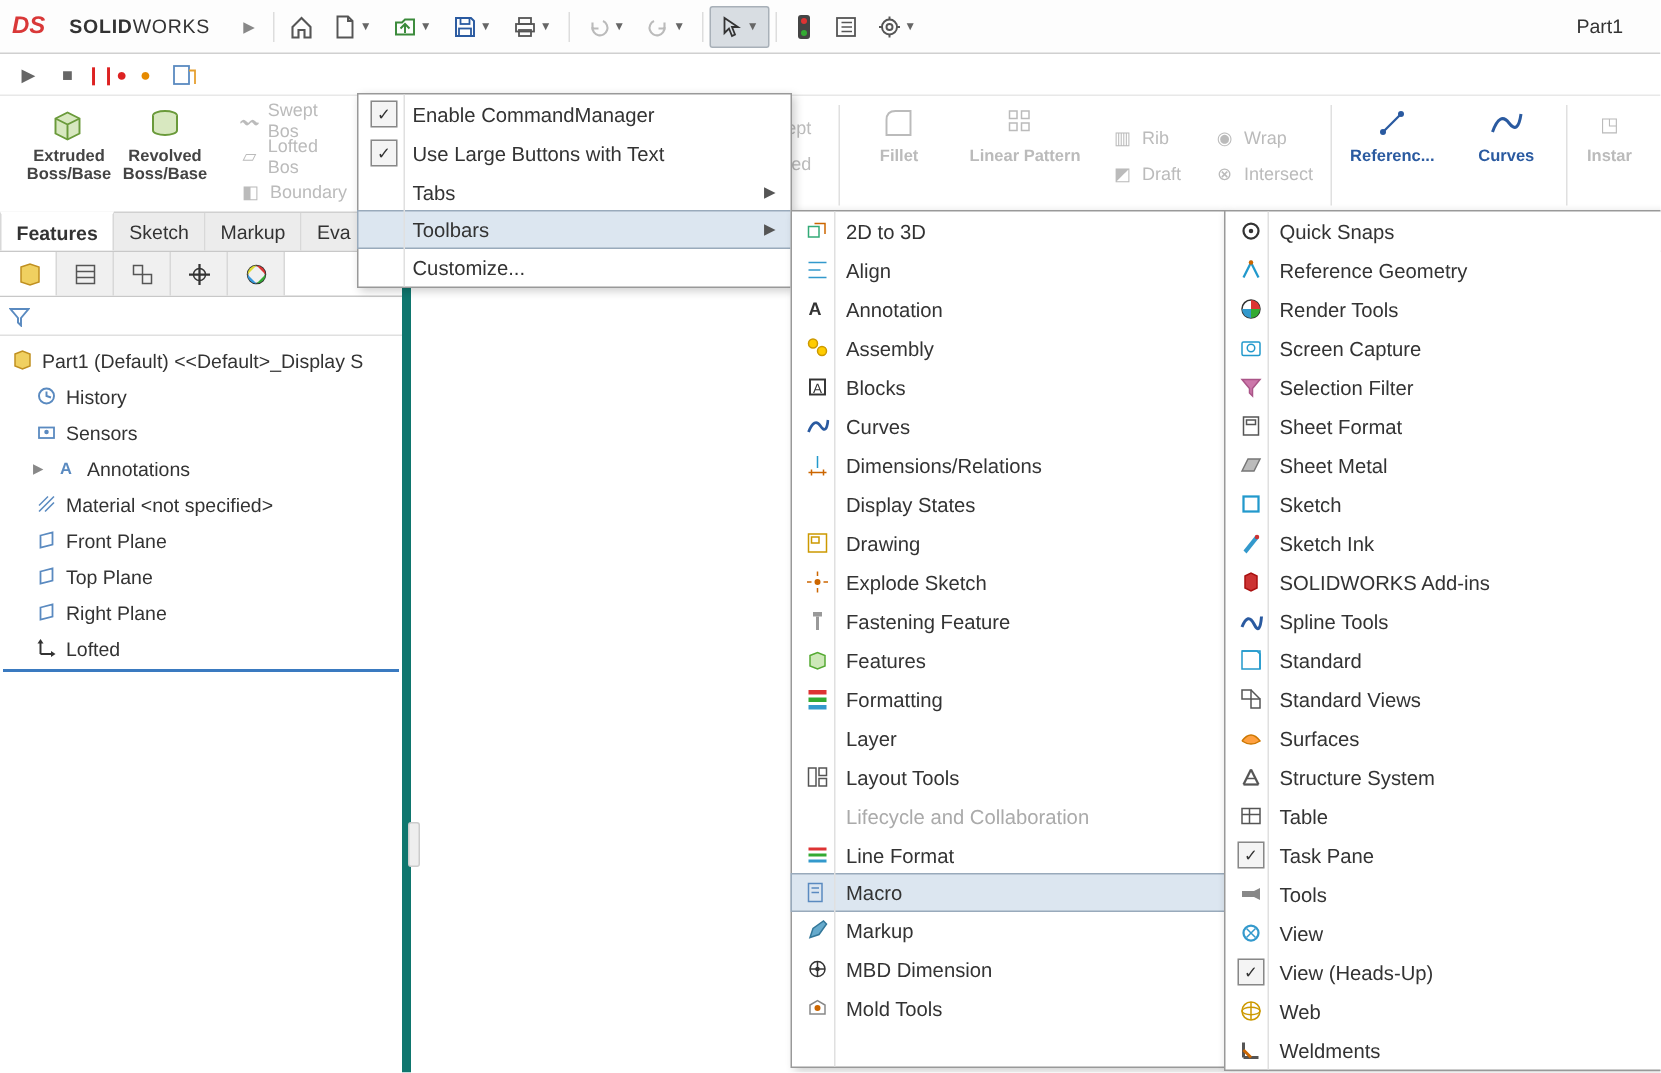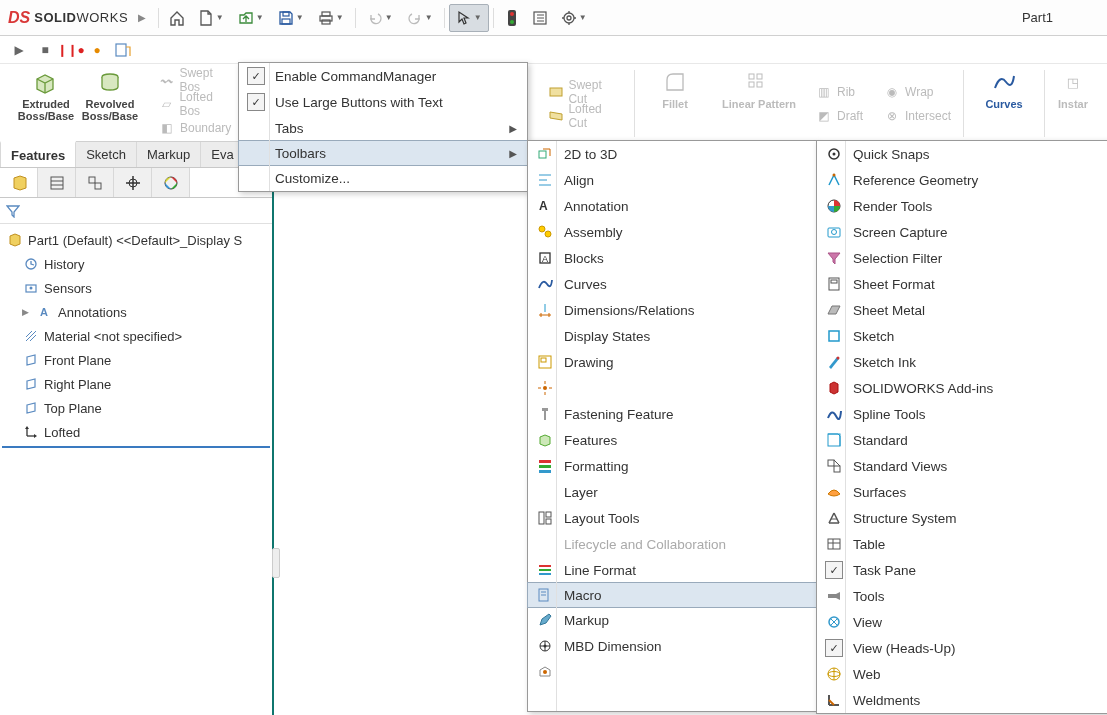--- a/index.html
+++ b/index.html
@@ -1,31 +1,31 @@
 <!DOCTYPE html>
 <html><head>
 <meta charset="utf-8">
 <style>
 * { box-sizing: border-box; margin: 0; padding: 0; font-family: "Segoe UI", Arial, sans-serif; }
 body { background: #fff; width: 1107px; height: 715px; overflow: hidden; position: relative; font-size: 13px; color: #333; }
 
 .titlebar { height: 36px; display: flex; align-items: center; padding: 0 8px; border-bottom: 1px solid #d0d0d0; background: #fdfdfd; }
-.logo { display: flex; align-items: center; gap: 4px; margin-right: 8px; }
+.logo { display: flex; align-items: center; gap: 16px; margin-right: 8px; }
 .logo-ds { color: #d93838; font-weight: bold; font-style: italic; font-size: 16px; }
 .logo-text { font-size: 13px; letter-spacing: 0.5px; }
 .logo-text b { font-weight: bold; }
 .logo-arrow { color: #888; font-size: 10px; margin-left: 6px; }
 
 .tb-sep { width: 1px; height: 20px; background: #ddd; margin: 0 4px; }
 .tb-btn { width: 28px; height: 28px; display: flex; align-items: center; justify-content: center; border-radius: 2px; color: #555; }
 .tb-btn.wide { width: 40px; }
 .tb-btn .caret { font-size: 8px; margin-left: 2px; color: #666; }
 .tb-btn.selected { background: #d8dde2; border: 1px solid #a8b0b8; }
 
-.doc-title { margin-left: auto; margin-right: 46px; font-size: 13px; color: #333; }
+.doc-title { margin-left: auto; margin-right: 17px; font-size: 13px; color: #333; }
 
 .macrobar { height: 28px; display: flex; align-items: center; padding: 0 8px; gap: 4px; border-bottom: 1px solid #e8e8e8; }
 .macrobar .mb { width: 22px; height: 20px; display: flex; align-items: center; justify-content: center; color: #666; font-size: 12px; }
 .mb.red { color: #d22; }
 .mb.orange { color: #e68a00; }
 
 .ribbon { height: 78px; display: flex; align-items: stretch; padding: 2px 8px 0 8px; border-bottom: 1px solid #d0d0d0; background: #fff; }
 .rib-group { display: flex; flex-direction: column; align-items: center; padding: 2px 6px; position: relative; }
 .rib-group.small { align-items: flex-start; justify-content: center; gap: 2px; }
 .rib-big { display: flex; flex-direction: column; align-items: center; gap: 2px; width: 64px; color: #444; }
@@ -35,21 +35,21 @@
 .rib-small .ic { width: 18px; height: 18px; display: flex; align-items: center; justify-content: center; }
 .rib-sep { width: 1px; background: #e0e0e0; margin: 4px 2px; }
 .grey { color: #bbb !important; }
 
 .tabs { height: 26px; display: flex; align-items: stretch; border-bottom: 1px solid #c8c8c8; background: #f3f3f3; }
 .tab { padding: 0 10px; display: flex; align-items: center; font-size: 13px; border-right: 1px solid #d8d8d8; background: #ececec; color: #333; }
 .tab.active { background: #fff; font-weight: bold; border-top: 2px solid #fff; margin-top: -1px; }
 .tab.first { border-left: 1px solid #d8d8d8; }
 
 .workspace { display: flex; height: calc(715px - 36px - 28px - 78px - 26px); }
-.sidebar { width: 274px; border-right: 2px solid #0f766e; display: flex; flex-direction: column; }
+.sidebar { width: 274px; border-right: 6px solid #0f766e; display: flex; flex-direction: column; }
 .side-tabs { height: 30px; display: flex; border-bottom: 1px solid #c8c8c8; }
 .side-tab { width: 38px; display: flex; align-items: center; justify-content: center; border-right: 1px solid #d8d8d8; background: #f0f0f0; }
 .side-tab.active { background: #fff; }
 .filter-row { height: 26px; border-bottom: 1px solid #e0e0e0; display: flex; align-items: center; padding: 0 6px; color: #5a8ac0; }
 
 .tree { padding: 4px 2px; font-size: 13px; }
 .tree-row { display: flex; align-items: center; height: 24px; gap: 4px; padding-left: 4px; }
 .tree-row.l1 { padding-left: 20px; }
 .tree-row .exp { width: 10px; color: #888; font-size: 9px; }
 .tree-row .tic { width: 18px; height: 18px; display: flex; align-items: center; justify-content: center; }
@@ -287,20 +287,32 @@
     <div class="rib-small">
         <div class="ic">⊗</div>
         <span>Intersect</span>
       </div>
   </div>
   <div class="rib-sep"></div>
   <div class="rib-group">
     <div class="rib-big" style="color:#2a5aa0">
         <div class="ic">
           <svg width="24" height="24">
+            <circle cx="6" cy="18" r="2" fill="#2a5aa0"></circle>
+            <circle cx="18" cy="6" r="2" fill="#2a5aa0"></circle>
+            <line x1="6" y1="18" x2="18" y2="6" stroke="#2a5aa0" stroke-width="1.5"></line>
+          </svg>
+        </div>
+        <span>Referenc...</span>
+      </div>
+  </div>
+  <div class="rib-group">
+    <div class="rib-big" style="color:#2a5aa0">
+        <div class="ic">
+          <svg width="24" height="24">
             <path d="M3 18 Q8 4 14 12 T22 6" fill="none" stroke="#2a5aa0" stroke-width="2"></path>
           </svg>
         </div>
         <span>Curves</span>
       </div>
   </div>
   <div class="rib-sep"></div>
   <div class="rib-group">
     <div class="rib-big grey" style="width:40px">
         <div class="ic">◳</div>
@@ -412,29 +424,29 @@
             </svg>
           </span>
           <span>Front Plane</span>
         </div>
       <div class="tree-row l1">
           <span class="tic">
             <svg width="14" height="14">
               <path d="M3 4 L11 2 L11 10 L3 12 Z" fill="none" stroke="#5a8ac0" stroke-width="1.2"></path>
             </svg>
           </span>
-          <span>Right Plane</span>
+          <span>Top Plane</span>
         </div>
       <div class="tree-row l1">
           <span class="tic">
             <svg width="14" height="14">
               <path d="M3 4 L11 2 L11 10 L3 12 Z" fill="none" stroke="#5a8ac0" stroke-width="1.2"></path>
             </svg>
           </span>
-          <span>Top Plane</span>
+          <span>Right Plane</span>
         </div>
       <div class="tree-row l1">
           <span class="tic">
             <svg width="14" height="14">
               <line x1="3" y1="11" x2="3" y2="3" stroke="#333" stroke-width="1.3"></line>
               <line x1="3" y1="11" x2="11" y2="11" stroke="#333" stroke-width="1.3"></line>
               <polygon points="3,1 1,4 5,4" fill="#333"></polygon>
               <polygon points="13,11 10,9 10,13" fill="#333"></polygon>
             </svg>
           </span>
@@ -562,20 +574,21 @@
         <svg width="16" height="16" viewBox="0 0 16 16">
           <circle cx="8" cy="8" r="2" fill="#c60"></circle>
           <g stroke="#c60">
             <line x1="8" y1="1" x2="8" y2="4"></line>
             <line x1="8" y1="12" x2="8" y2="15"></line>
             <line x1="1" y1="8" x2="4" y2="8"></line>
             <line x1="12" y1="8" x2="15" y2="8"></line>
           </g>
         </svg>
       </div>
+      <div class="ctx-label">Explode Sketch</div>
     </div>
     <div class="ctx-row">
       <div class="ctx-gutter">
         <svg width="16" height="16" viewBox="0 0 16 16">
           <rect x="5" y="2" width="6" height="3" fill="#999"></rect>
           <rect x="7" y="5" width="2" height="9" fill="#999"></rect>
         </svg>
       </div>
       <div class="ctx-label">Fastening Feature</div>
     </div>
@@ -654,20 +667,21 @@
       </div>
       <div class="ctx-label">MBD Dimension</div>
     </div>
     <div class="ctx-row">
       <div class="ctx-gutter">
         <svg width="16" height="16" viewBox="0 0 16 16">
           <path d="M3 12 L3 6 L8 3 L13 6 L13 12 Z" fill="none" stroke="#888"></path>
           <circle cx="8" cy="8" r="2" fill="#c60"></circle>
         </svg>
       </div>
+      <div class="ctx-label">Mold Tools</div>
     </div>
     <div class="ctx-row"></div>
   </div>
 
 <div class="ctx menu3" id="menu3">
   <div class="ctx-sep-v"></div>
 <div class="ctx-row">
       <div class="ctx-gutter">
         <svg width="16" height="16" viewBox="0 0 16 16">
           <circle cx="8" cy="8" r="5" fill="none" stroke="#333" stroke-width="1.5"></circle>

